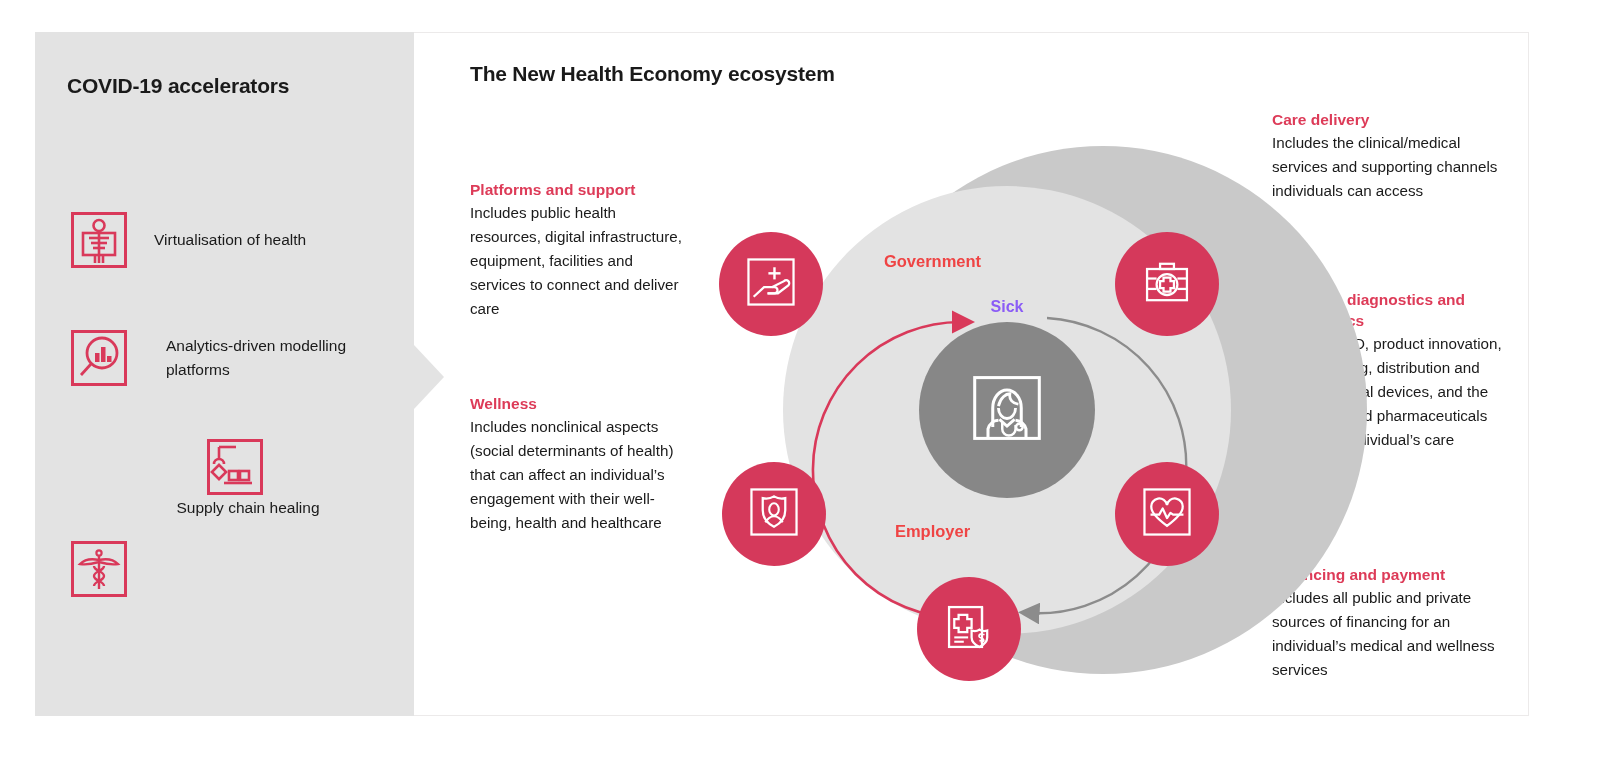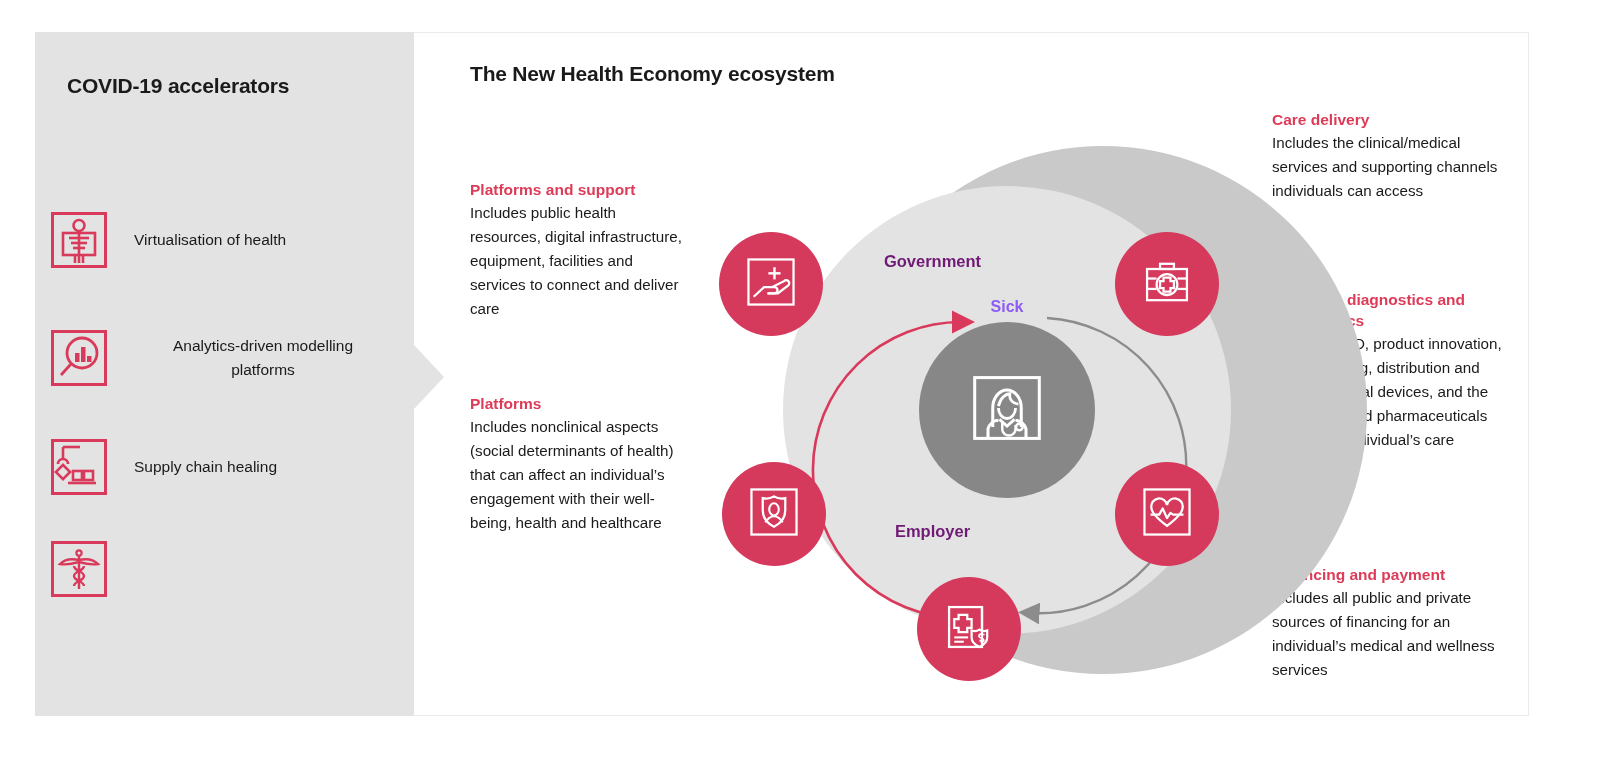--- a/index.html
+++ b/index.html
@@ -40,25 +40,24 @@
     left: 32px;
     top: 30px;
     font-size: 21px;
     font-weight: bold;
     color: #1a1a1a;
     letter-spacing: -0.2px;
     margin-top: 12px;
   }
   .accel-item {
     position: absolute;
-    left: 15px;
+    left: 35px;
     width: 330px;
     display: flex;
     align-items: center;
-    text-align: center;
   }
   .accel-icon {
     width: 58px;
     height: 58px;
     flex: 0 0 58px;
   }
   .accel-label {
     margin-left: 26px;
     font-size: 15.5px;
     line-height: 24px;
@@ -136,21 +135,21 @@
     display: flex;
     align-items: center;
     justify-content: center;
   }
   .ring-label {
     position: absolute;
     width: 100%;
     text-align: center;
     font-size: 16.5px;
     font-weight: bold;
-    color: #701a75;
+    color: #ef4444;
   }
   #label-government { top: 122px; left: -40px; }
   #label-employer   { top: 392px; left: -40px; }
 
   .state-label {
     position: absolute;
     font-size: 16px;
     font-weight: bold;
     text-align: center;
     width: 90px;
@@ -209,21 +208,21 @@
         <circle cx="32" cy="24" r="15" fill="none" stroke="#d9395a" stroke-width="2.8"></circle>
         <line x1="21" y1="35" x2="11" y2="46" stroke="#d9395a" stroke-width="2.8"></line>
         <rect x="25" y="24" width="4.5" height="9" fill="#d9395a"></rect>
         <rect x="31" y="18" width="4.5" height="15" fill="#d9395a"></rect>
         <rect x="37" y="27" width="4.5" height="6" fill="#d9395a"></rect>
       </svg>
     </span>
     <span class="accel-label">Analytics-driven modelling platforms</span>
   </div>
 
-  <div class="accel-item" id="accel-2" style="top:406px;">
+  <div class="accel-item" id="accel-2" style="top:406px;flex-direction:column;">
     <span class="accel-icon">
       <svg viewBox="0 0 58 58" width="58" height="58">
         <rect x="2.5" y="2.5" width="53" height="53" fill="none" stroke="#d9395a" stroke-width="3"></rect>
         <path d="M13 9 V22" fill="none" stroke="#d9395a" stroke-width="2.6"></path>
         <path d="M13 9 H30" fill="none" stroke="#d9395a" stroke-width="2.6"></path>
         <path d="M8 26 a5 5 0 0 1 10 0" fill="none" stroke="#d9395a" stroke-width="2.6"></path>
         <rect x="8" y="29" width="10" height="10" transform="rotate(45 13 34)" fill="none" stroke="#d9395a" stroke-width="2.6"></rect>
         <rect x="23" y="33" width="9" height="9" fill="none" stroke="#d9395a" stroke-width="2.6"></rect>
         <rect x="34" y="33" width="9" height="9" fill="none" stroke="#d9395a" stroke-width="2.6"></rect>
         <line x1="18" y1="45" x2="46" y2="45" stroke="#d9395a" stroke-width="2.6"></line>
@@ -254,21 +253,21 @@
 </div>
 
 <div id="main-title">The New Health Economy ecosystem</div>
 
 <div class="blurb" id="blurb-platforms">
   <div class="bt">Platforms and support</div>
   <div class="bb">Includes public health resources, digital infrastructure, equipment, facilities and services to connect and deliver care</div>
 </div>
 
 <div class="blurb" id="blurb-wellness">
-  <div class="bt">Platforms</div>
+  <div class="bt">Wellness</div>
   <div class="bb">Includes nonclinical aspects (social determinants of health) that can affect an individual’s engagement with their well-being, health and healthcare</div>
 </div>
 
 <div class="blurb" id="blurb-care">
   <div class="bt">Care delivery</div>
   <div class="bb">Includes the clinical/medical services and supporting channels individuals can access</div>
 </div>
 
 <div class="blurb" id="blurb-vaccines">
   <div class="bt">Vaccines, diagnostics and therapeutics</div>

